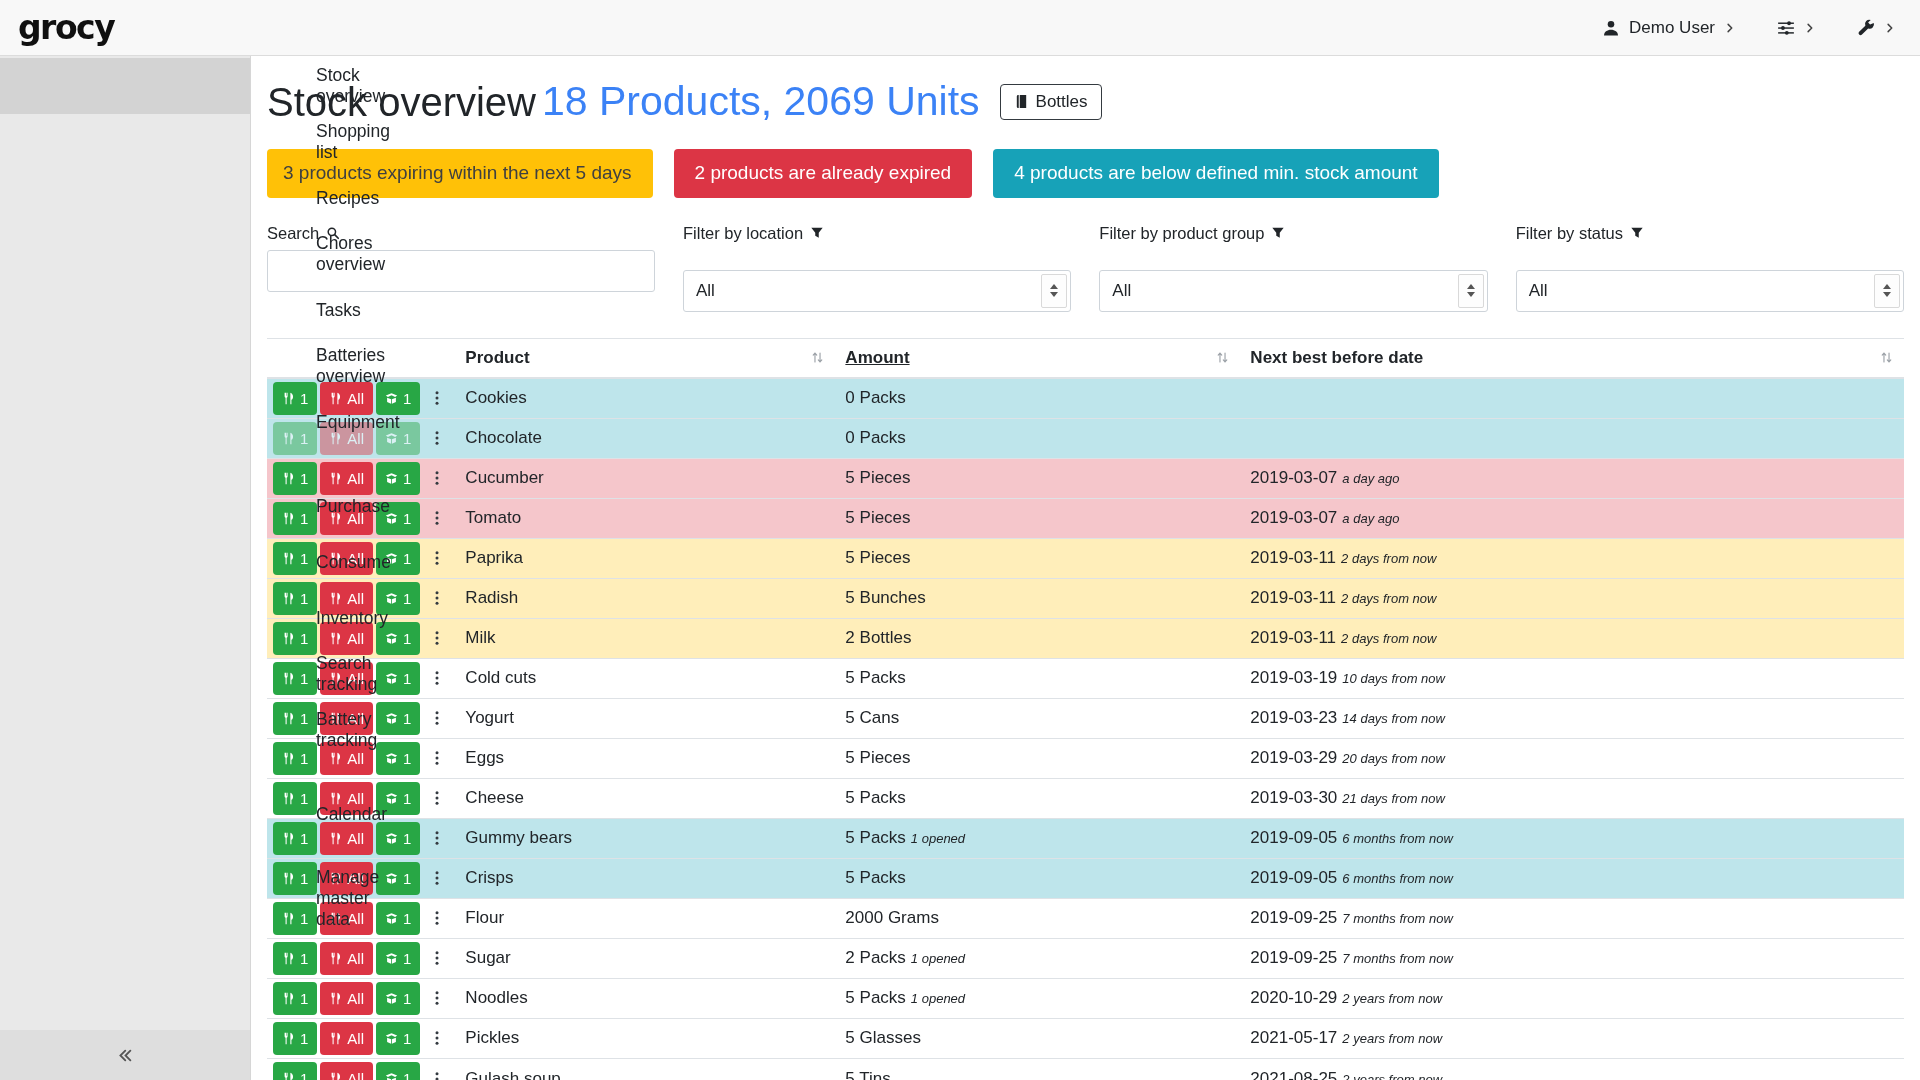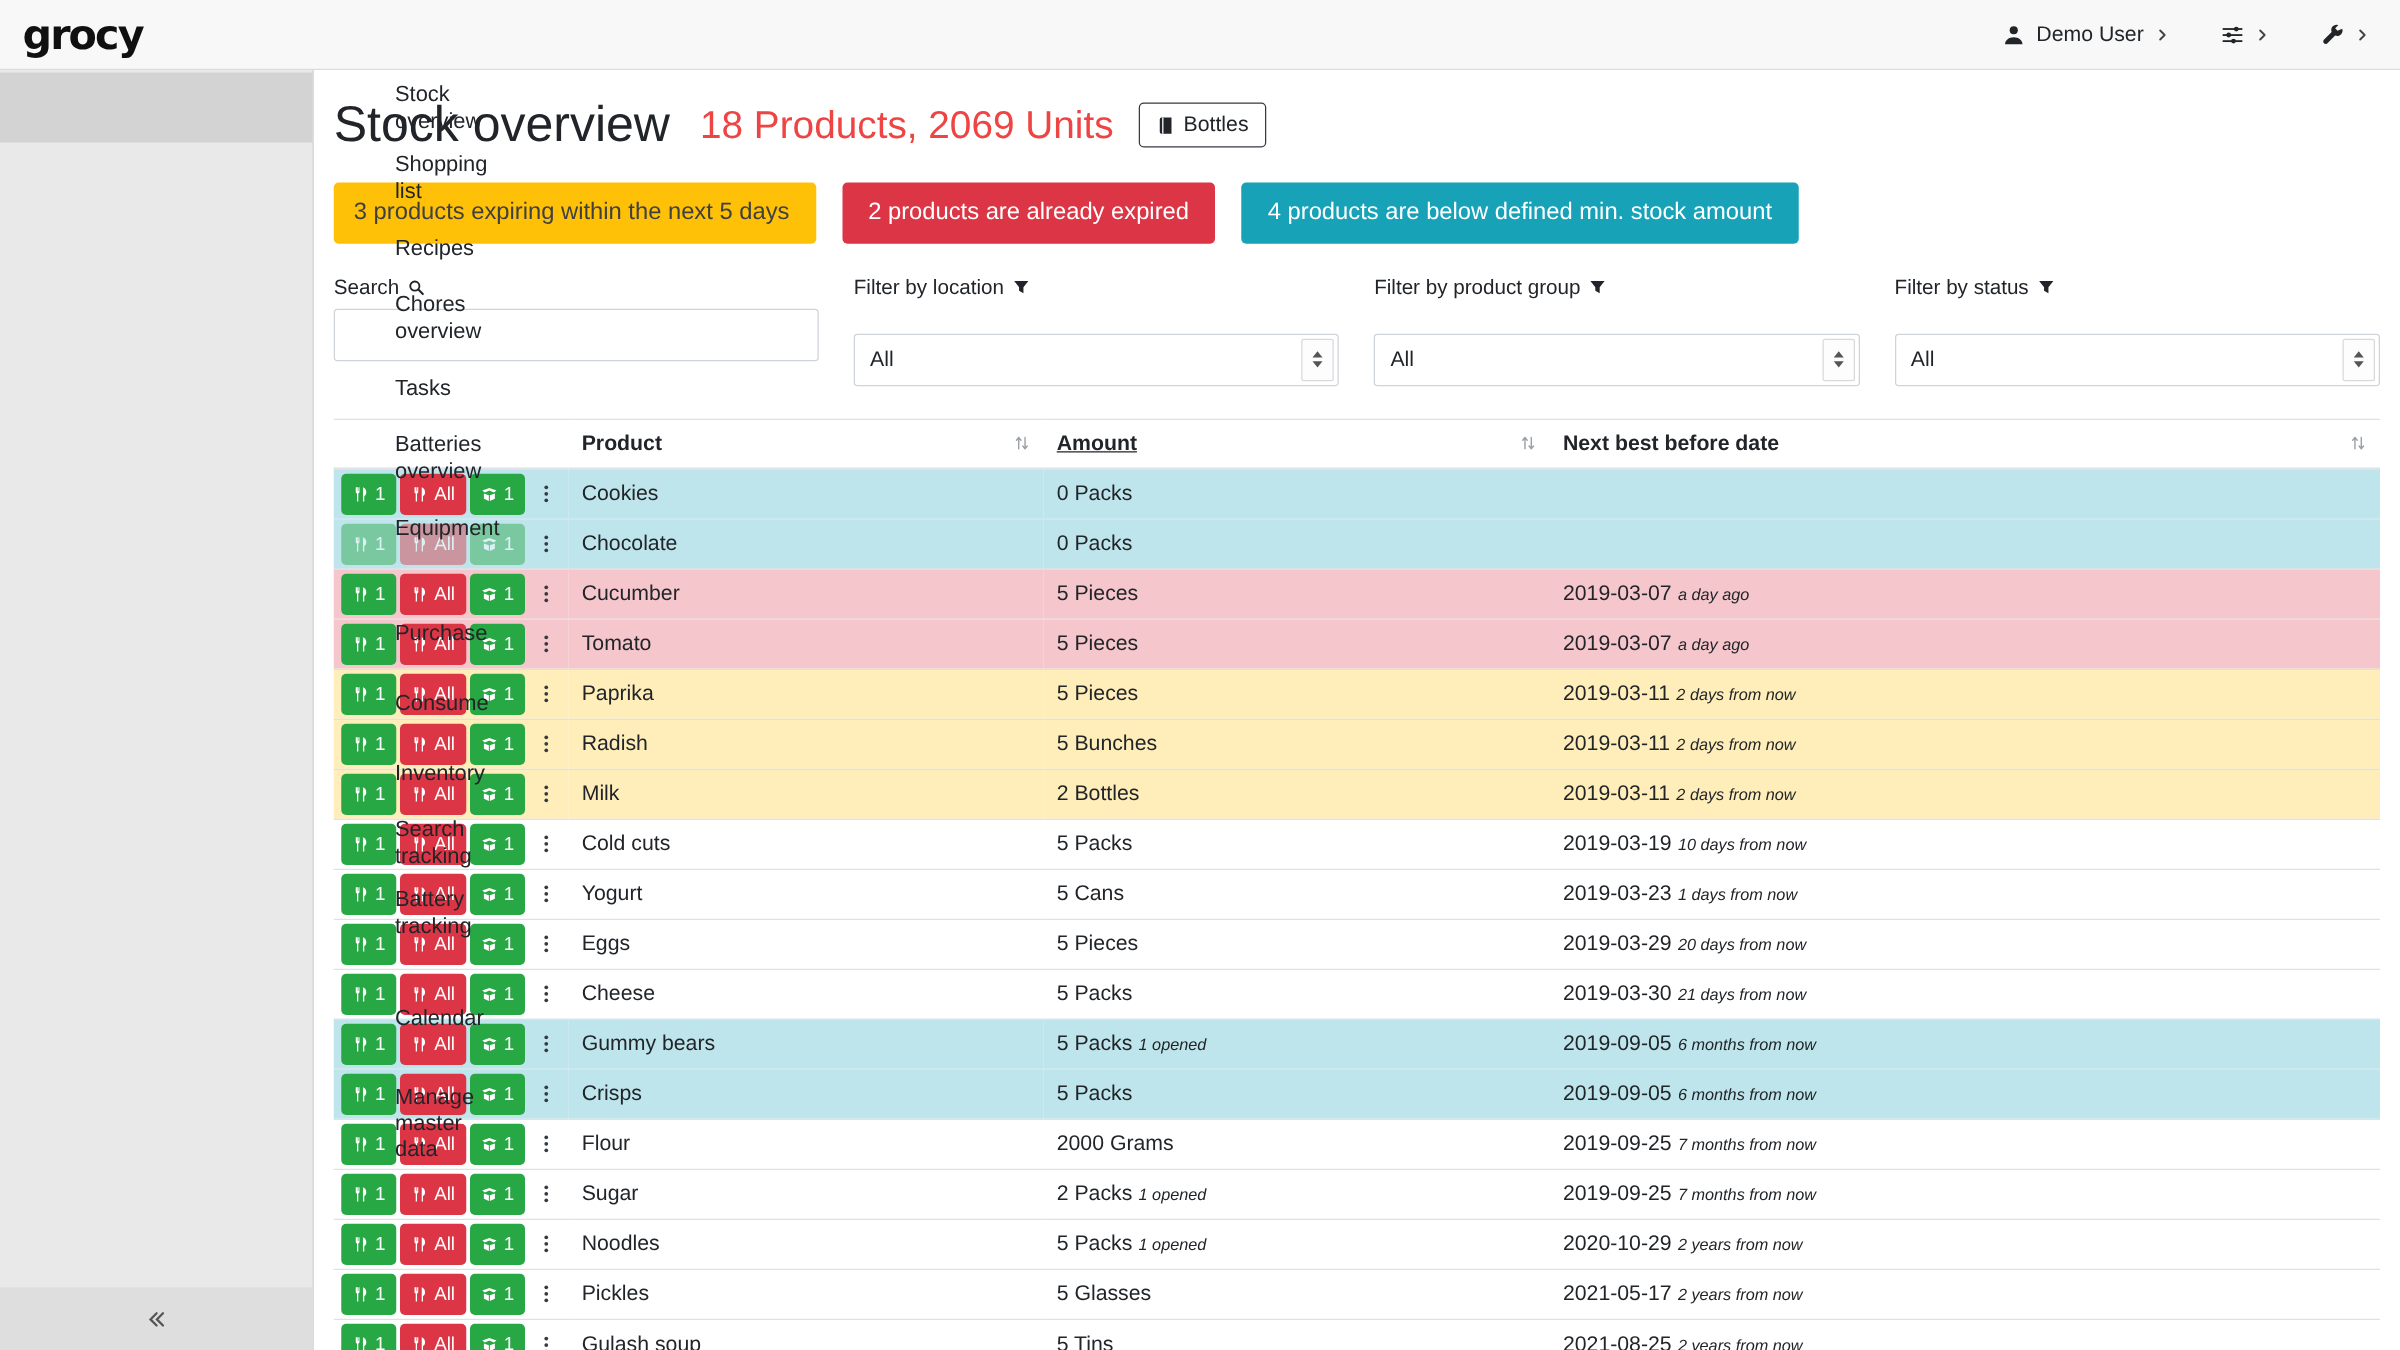--- a/index.html
+++ b/index.html
@@ -29,21 +29,21 @@
   .side-item svg.chev { width:13px; height:13px; margin-left:auto; color:#333; }
   .sidebar-footer { position:absolute; bottom:0; left:0; width:100%; height:50px; background:#dedede;
     display:flex; align-items:center; justify-content:center; cursor:pointer; }
   .sidebar-footer svg { width:17px; height:17px; color:#555; }
 
   
   .main { margin-left:251px; padding:22px 16px 0 16px; margin-top:56px; height:1024px; overflow:hidden; }
 
   .page-head { display:flex; align-items:center; }
   .page-title { font-size:40px; font-weight:500; line-height:1.1; }
-  .page-subtitle { font-size:31px; color:#ef4444; margin-left:24px; font-weight:400; }
+  .page-subtitle { font-size:41px; color:#3b82f6; margin-left:6px; font-weight:400; }
   .journal-btn { margin-left:20px; display:inline-flex; align-items:center; gap:7px; background:#fff;
     border:1px solid #343a40; color:#212529; border-radius:4px; padding:7px 13px; font-size:17px;
     cursor:pointer; font-family:inherit; }
   .journal-btn svg { width:15px; height:15px; }
 
   .alerts { display:flex; gap:21px; margin-top:24px; }
   .alert-btn { border:none; border-radius:4px; padding:13px 21px; font-size:19px; cursor:pointer;
     font-family:inherit; line-height:1.2; }
   .alert-warning { background:#ffc107; color:#404040;padding-left:16px; }
   .alert-danger  { background:#dc3545; color:#fff; }
@@ -620,21 +620,21 @@
               <span>1</span>
             </button><span class="kebab">
               <svg class="" viewBox="0 0 16 16" fill="currentColor">
                 <circle cx="8" cy="2.8" r="1.5"></circle>
                 <circle cx="8" cy="8" r="1.5"></circle>
                 <circle cx="8" cy="13.2" r="1.5"></circle>
               </svg>
             </span></td>
           <td class="cell-product">Yogurt</td>
           <td class="cell-amount">5 Cans</td>
-          <td class="cell-date">2019-03-23<span class="note">1 days from now</span></td>
+          <td class="cell-date">2019-03-23<span class="note">14 days from now</span></td>
         </tr>
         <tr class="">
           <td class="cell-actions"><button class="btn btn-green">
               <svg class="" viewBox="0 0 16 16" fill="currentColor">
                 <path d="M3.2 1v4.3c0 .9.55 1.6 1.2 1.8V15h1.3V7.1c.65-.2 1.2-.9 1.2-1.8V1H5.8v3.7h-.6V1z"></path>
                 <path d="M10.3 1v14h1.3V9.6c1.2-.5 2-1.9 2-3.8 0-2.3-1.4-4.3-3.3-4.8z"></path>
               </svg>
               <span>1</span>
             </button><button class="btn btn-red">
               <svg class="" viewBox="0 0 16 16" fill="currentColor">

